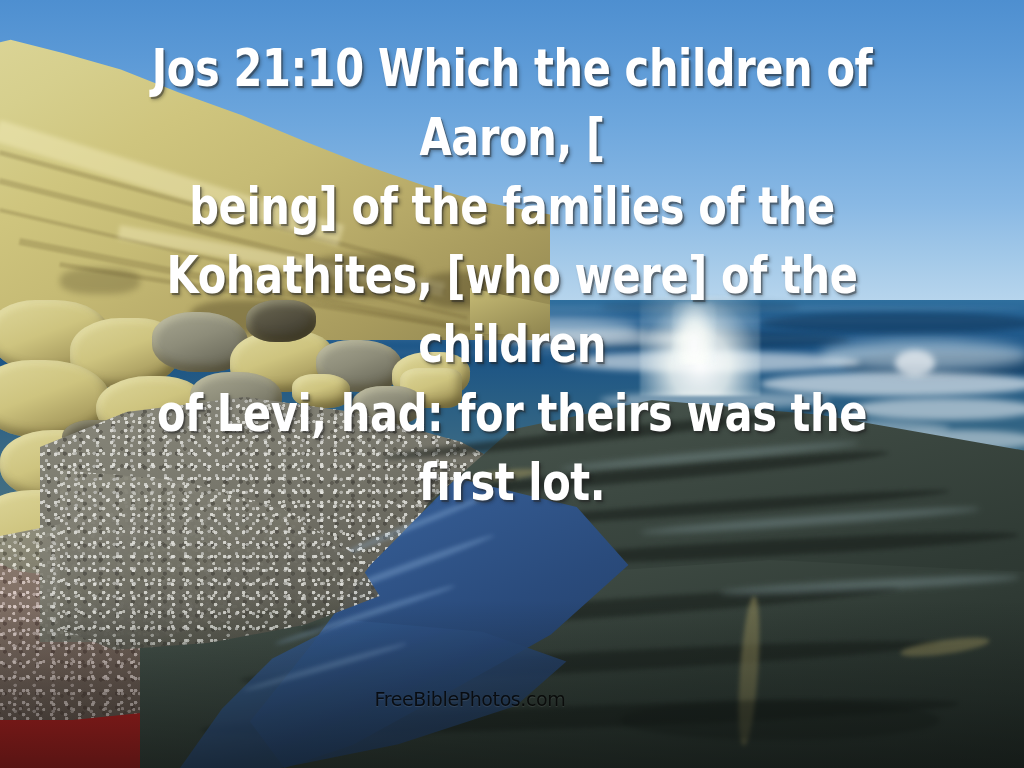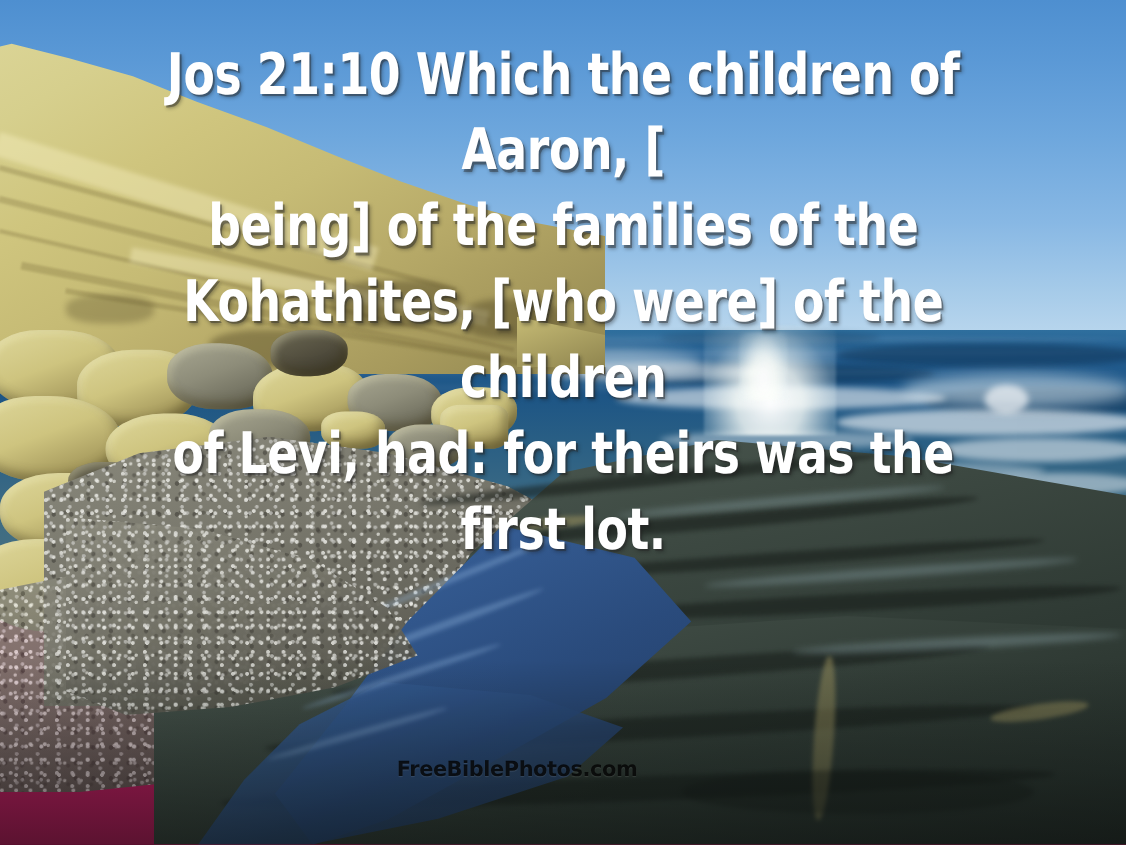--- a/index.html
+++ b/index.html
@@ -10,21 +10,21 @@
   }
   body {
     font-family: "Liberation Sans", sans-serif;
   }
 
   #stage {
     position: relative;
     width: 1024px;
     height: 768px;
     overflow: hidden;
-    background: #be185d;
+    background: #b91c1c;
   }
 
   
   .sky {
     position: absolute;
     left: 0; top: 0;
     width: 1024px; height: 312px;
     background: linear-gradient(to bottom,
       #4e8fd0 0%,
       #5b99d6 18%,
@@ -208,21 +208,21 @@
   }
 
   
   .watermark {
     position: absolute;
     left: 0;
     top: 688px;
     width: 940px;
     text-align: center;
     font-family: "DejaVu Sans", sans-serif;
-    font-weight: bold;
+    font-weight: normal;
     font-size: 19px;
     letter-spacing: -0.4px;
     color: rgba(0,0,0,0.80);
     text-shadow: 0 1px 1px rgba(255,255,255,0.10);
   }
 </style>
 </head>
 <body>
 
 <div id="stage">

